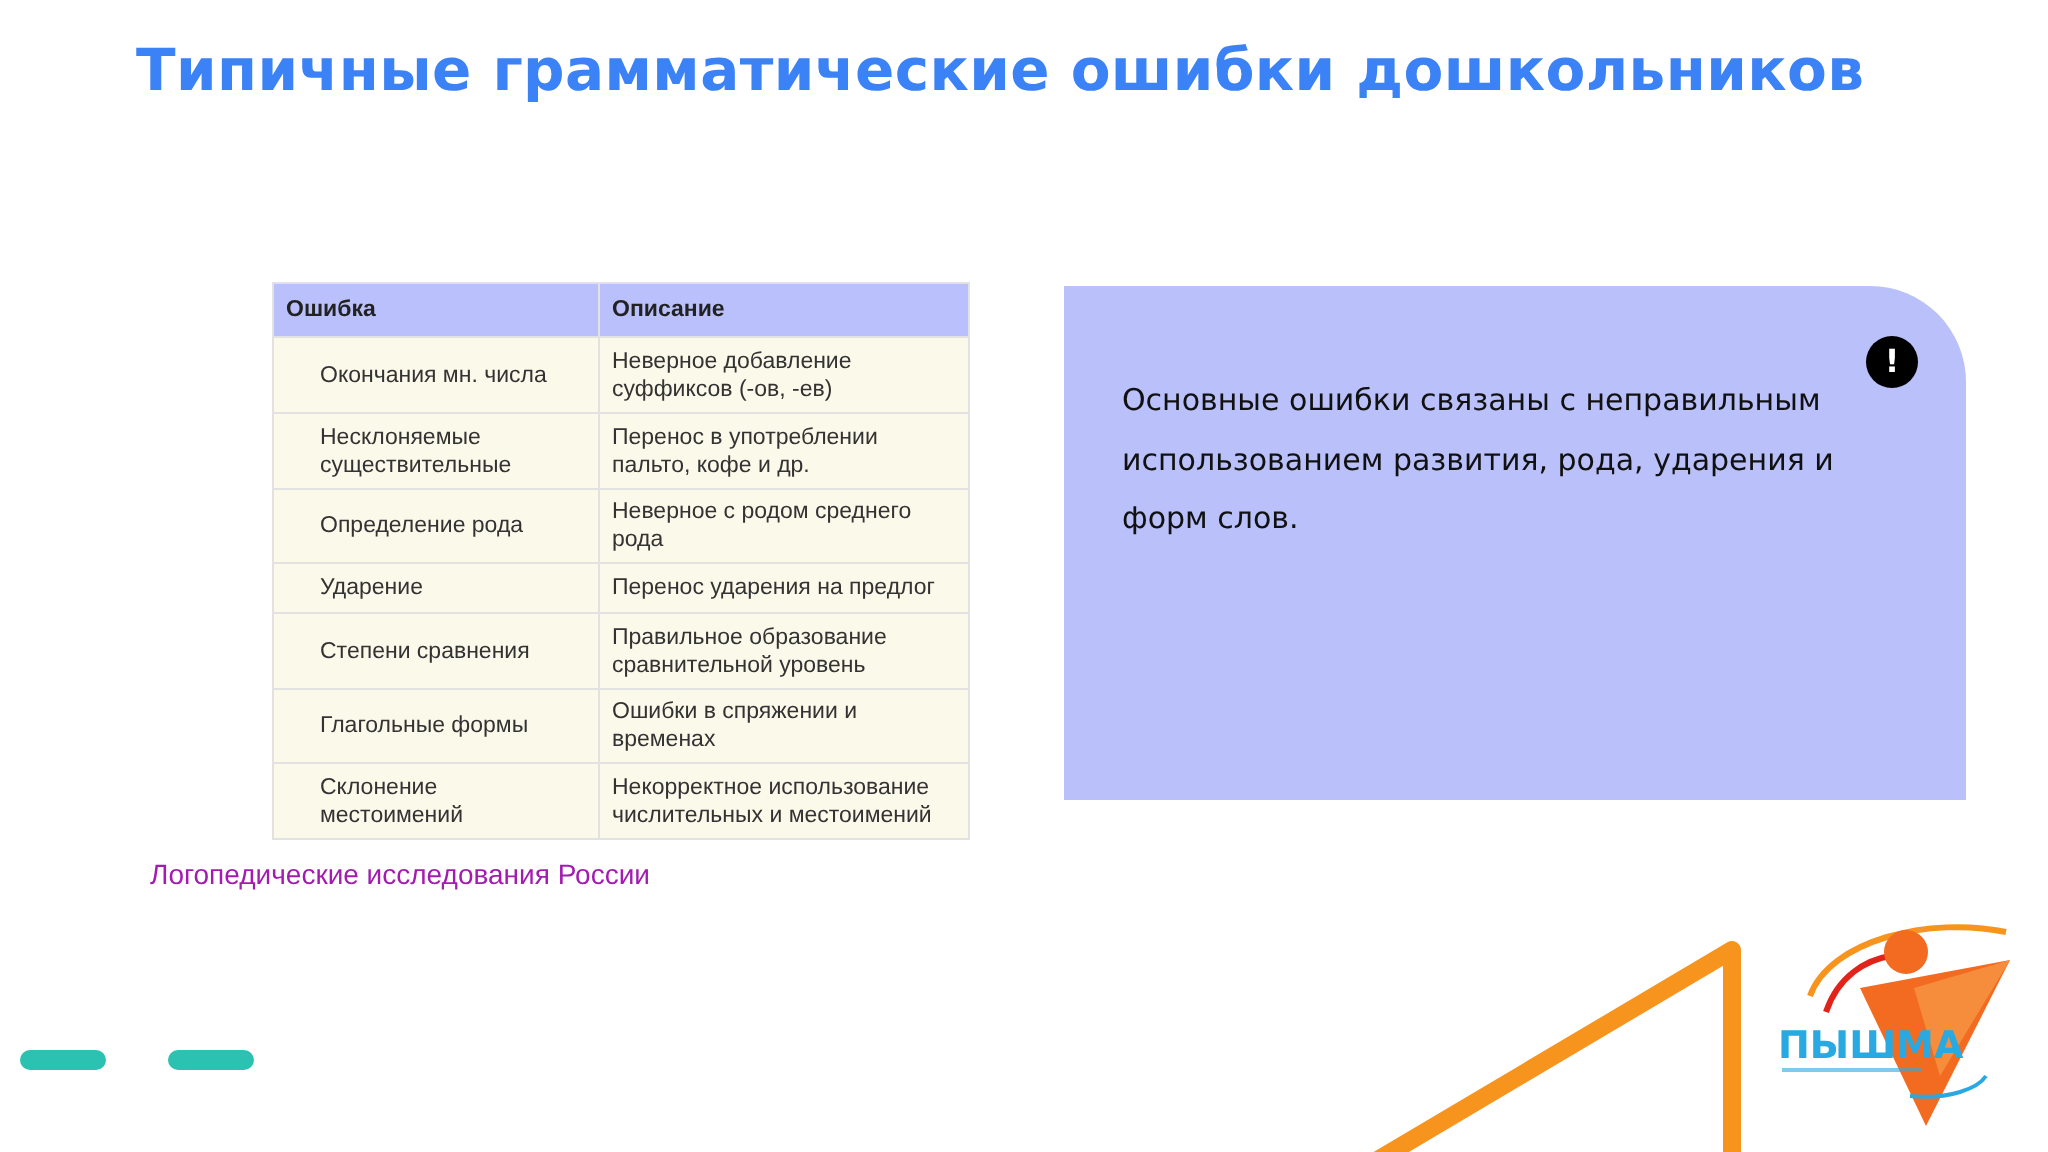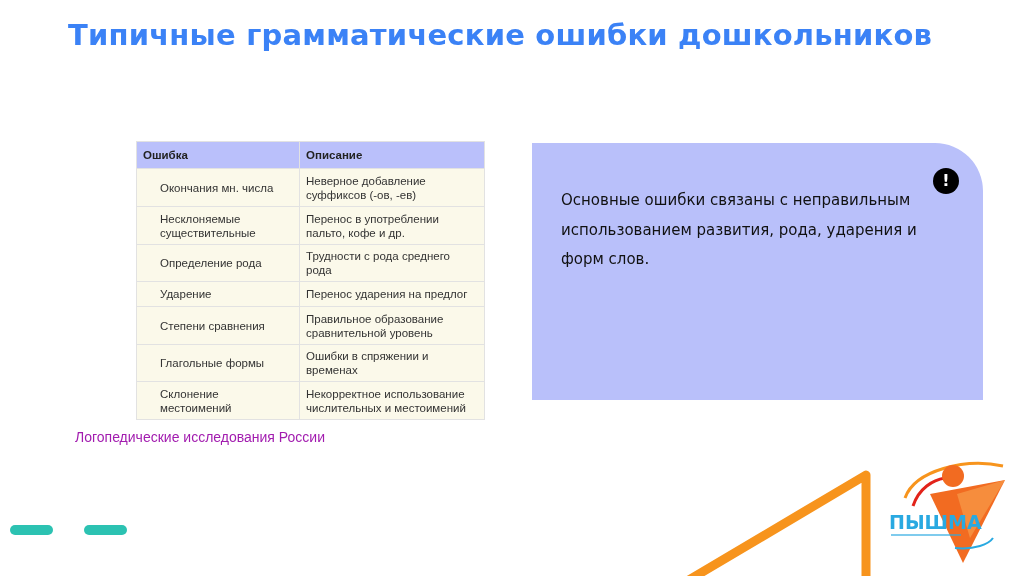--- a/index.html
+++ b/index.html
@@ -74,21 +74,21 @@
       <tr style="height:38px">
         <td class="c1">Окончания мн. числа</td>
         <td>Неверное добавление суффиксов (-ов, -ев)</td>
       </tr>
       <tr style="height:38px">
         <td class="c1">Несклоняемые существительные</td>
         <td>Перенос в употреблении пальто, кофе и др.</td>
       </tr>
       <tr style="height:25px">
         <td class="c1">Определение рода</td>
-        <td>Трудности с рода среднего рода</td>
+        <td>Неверное с родом среднего рода</td>
       </tr>
       <tr style="height:25px">
         <td class="c1">Ударение</td>
         <td>Перенос ударения на предлог</td>
       </tr>
       <tr style="height:38px">
         <td class="c1">Степени сравнения</td>
         <td>Правильное образование сравнительной уровень</td>
       </tr>
       <tr style="height:25px">

